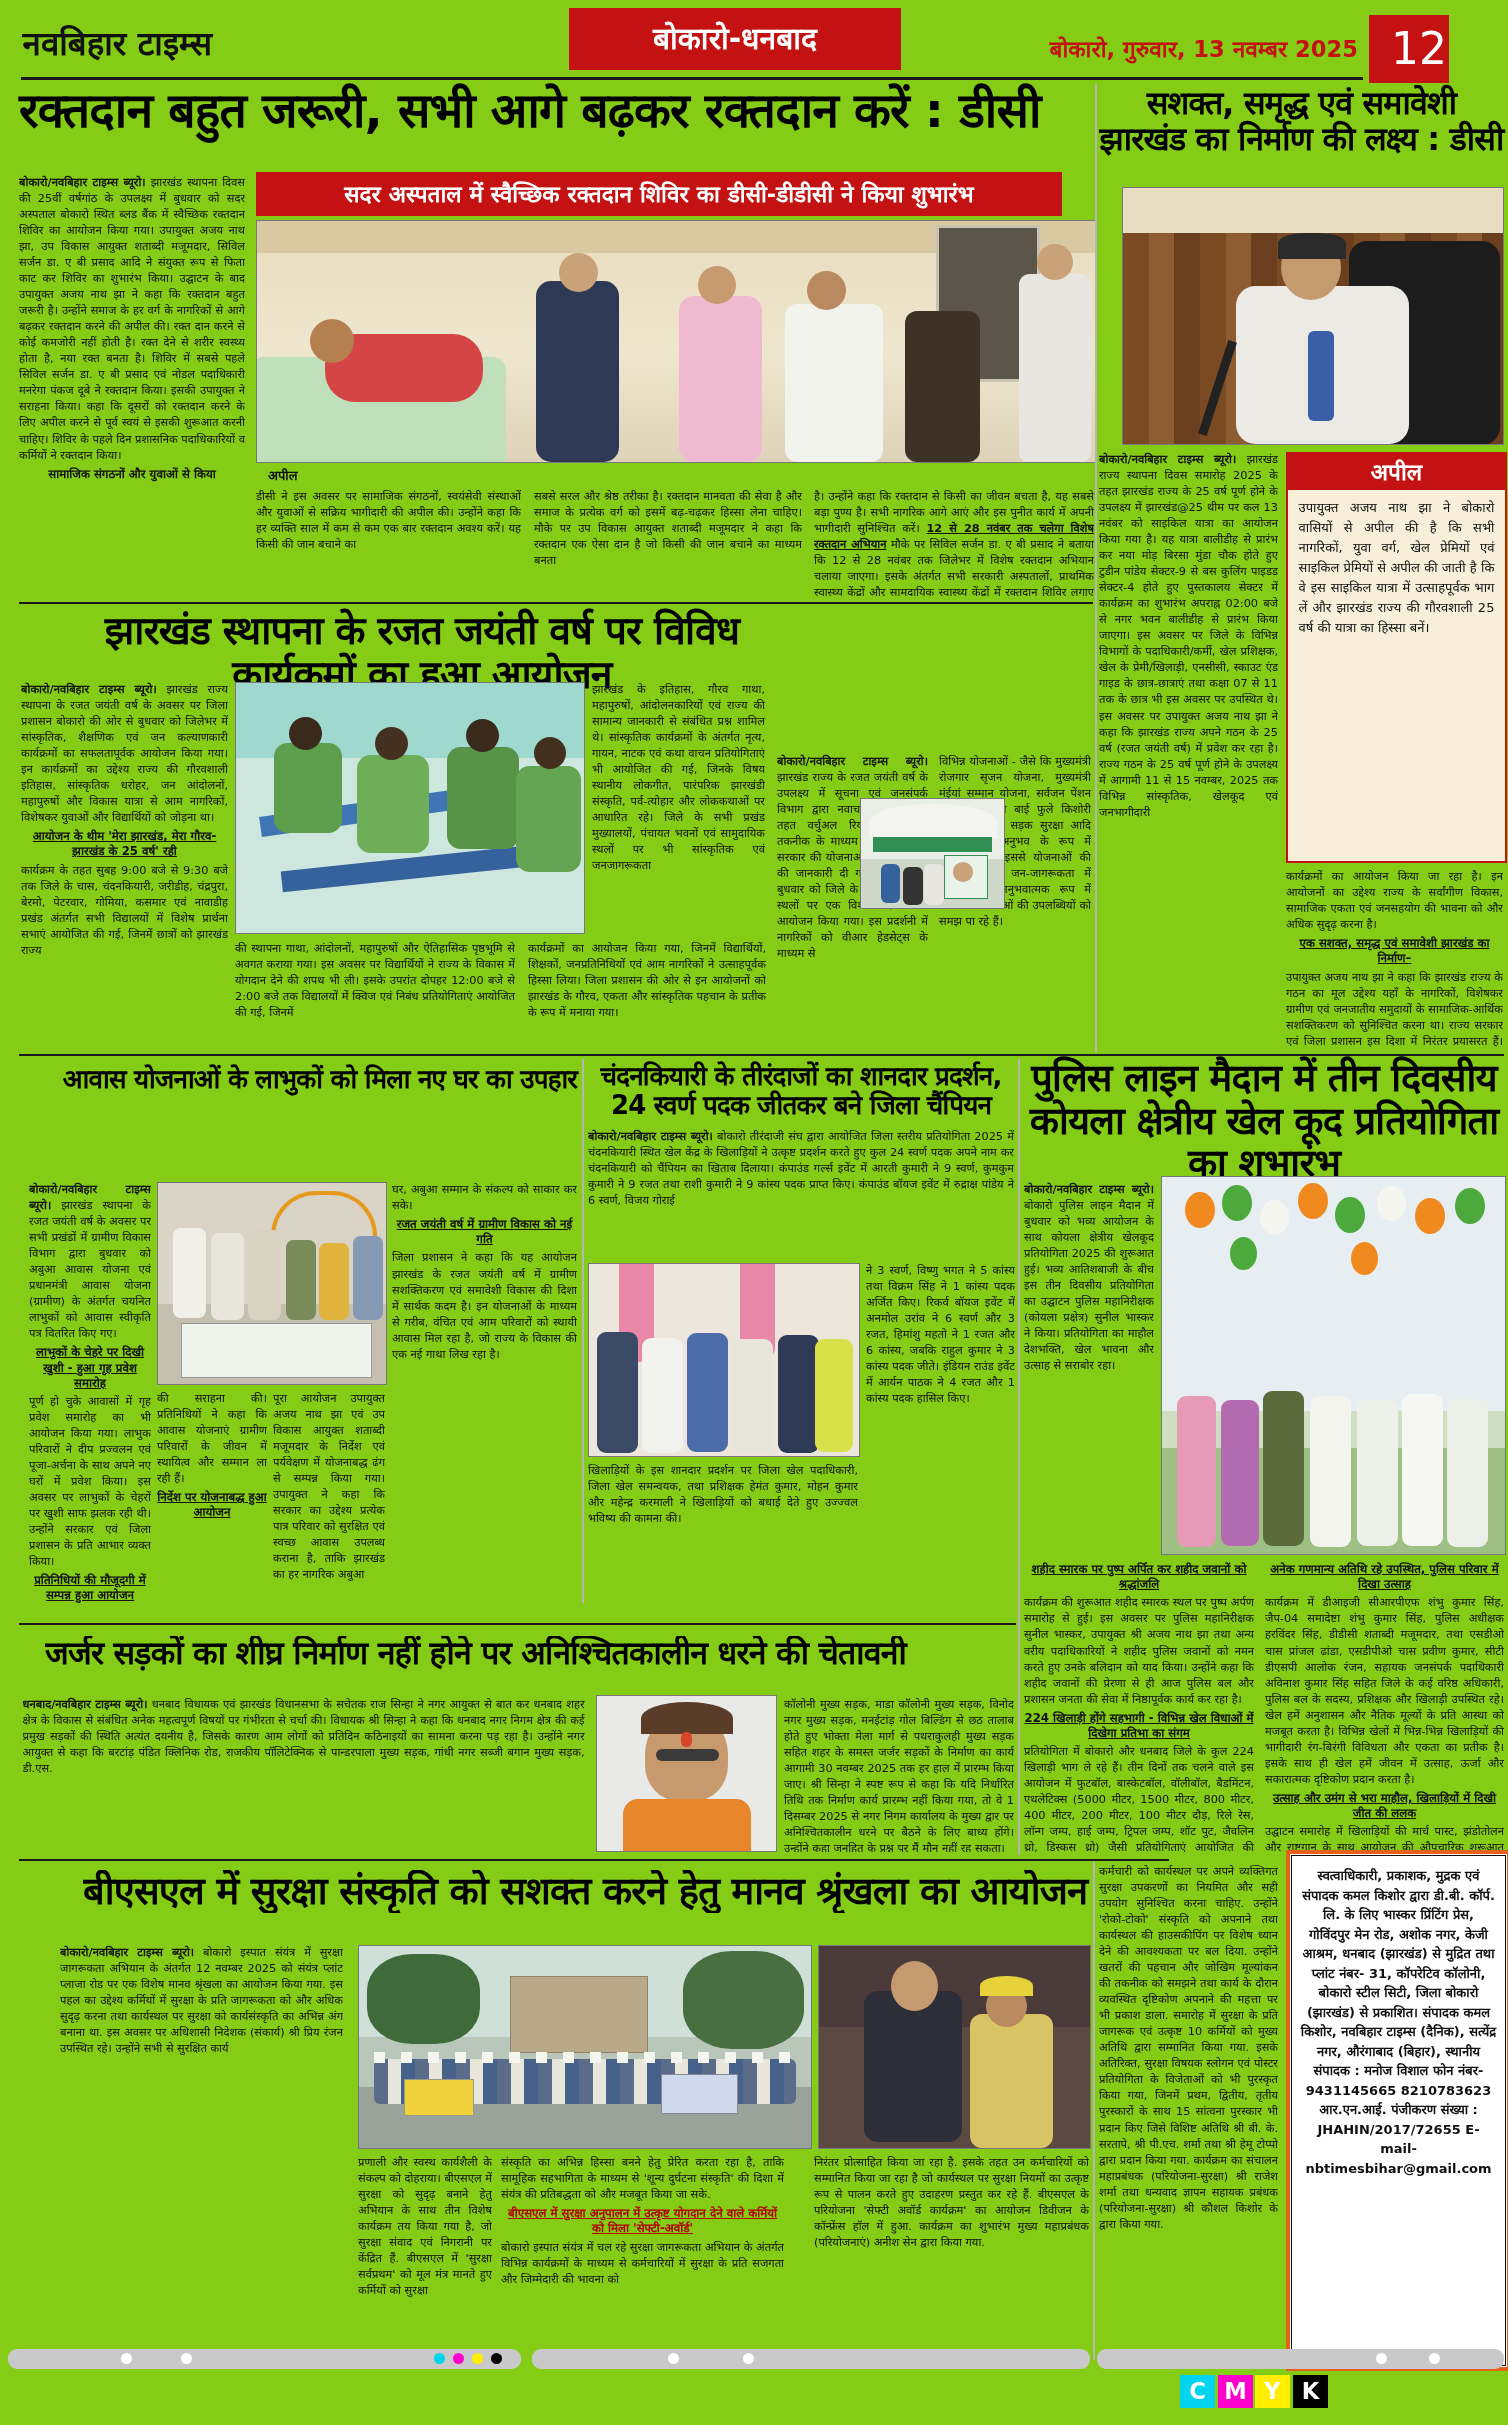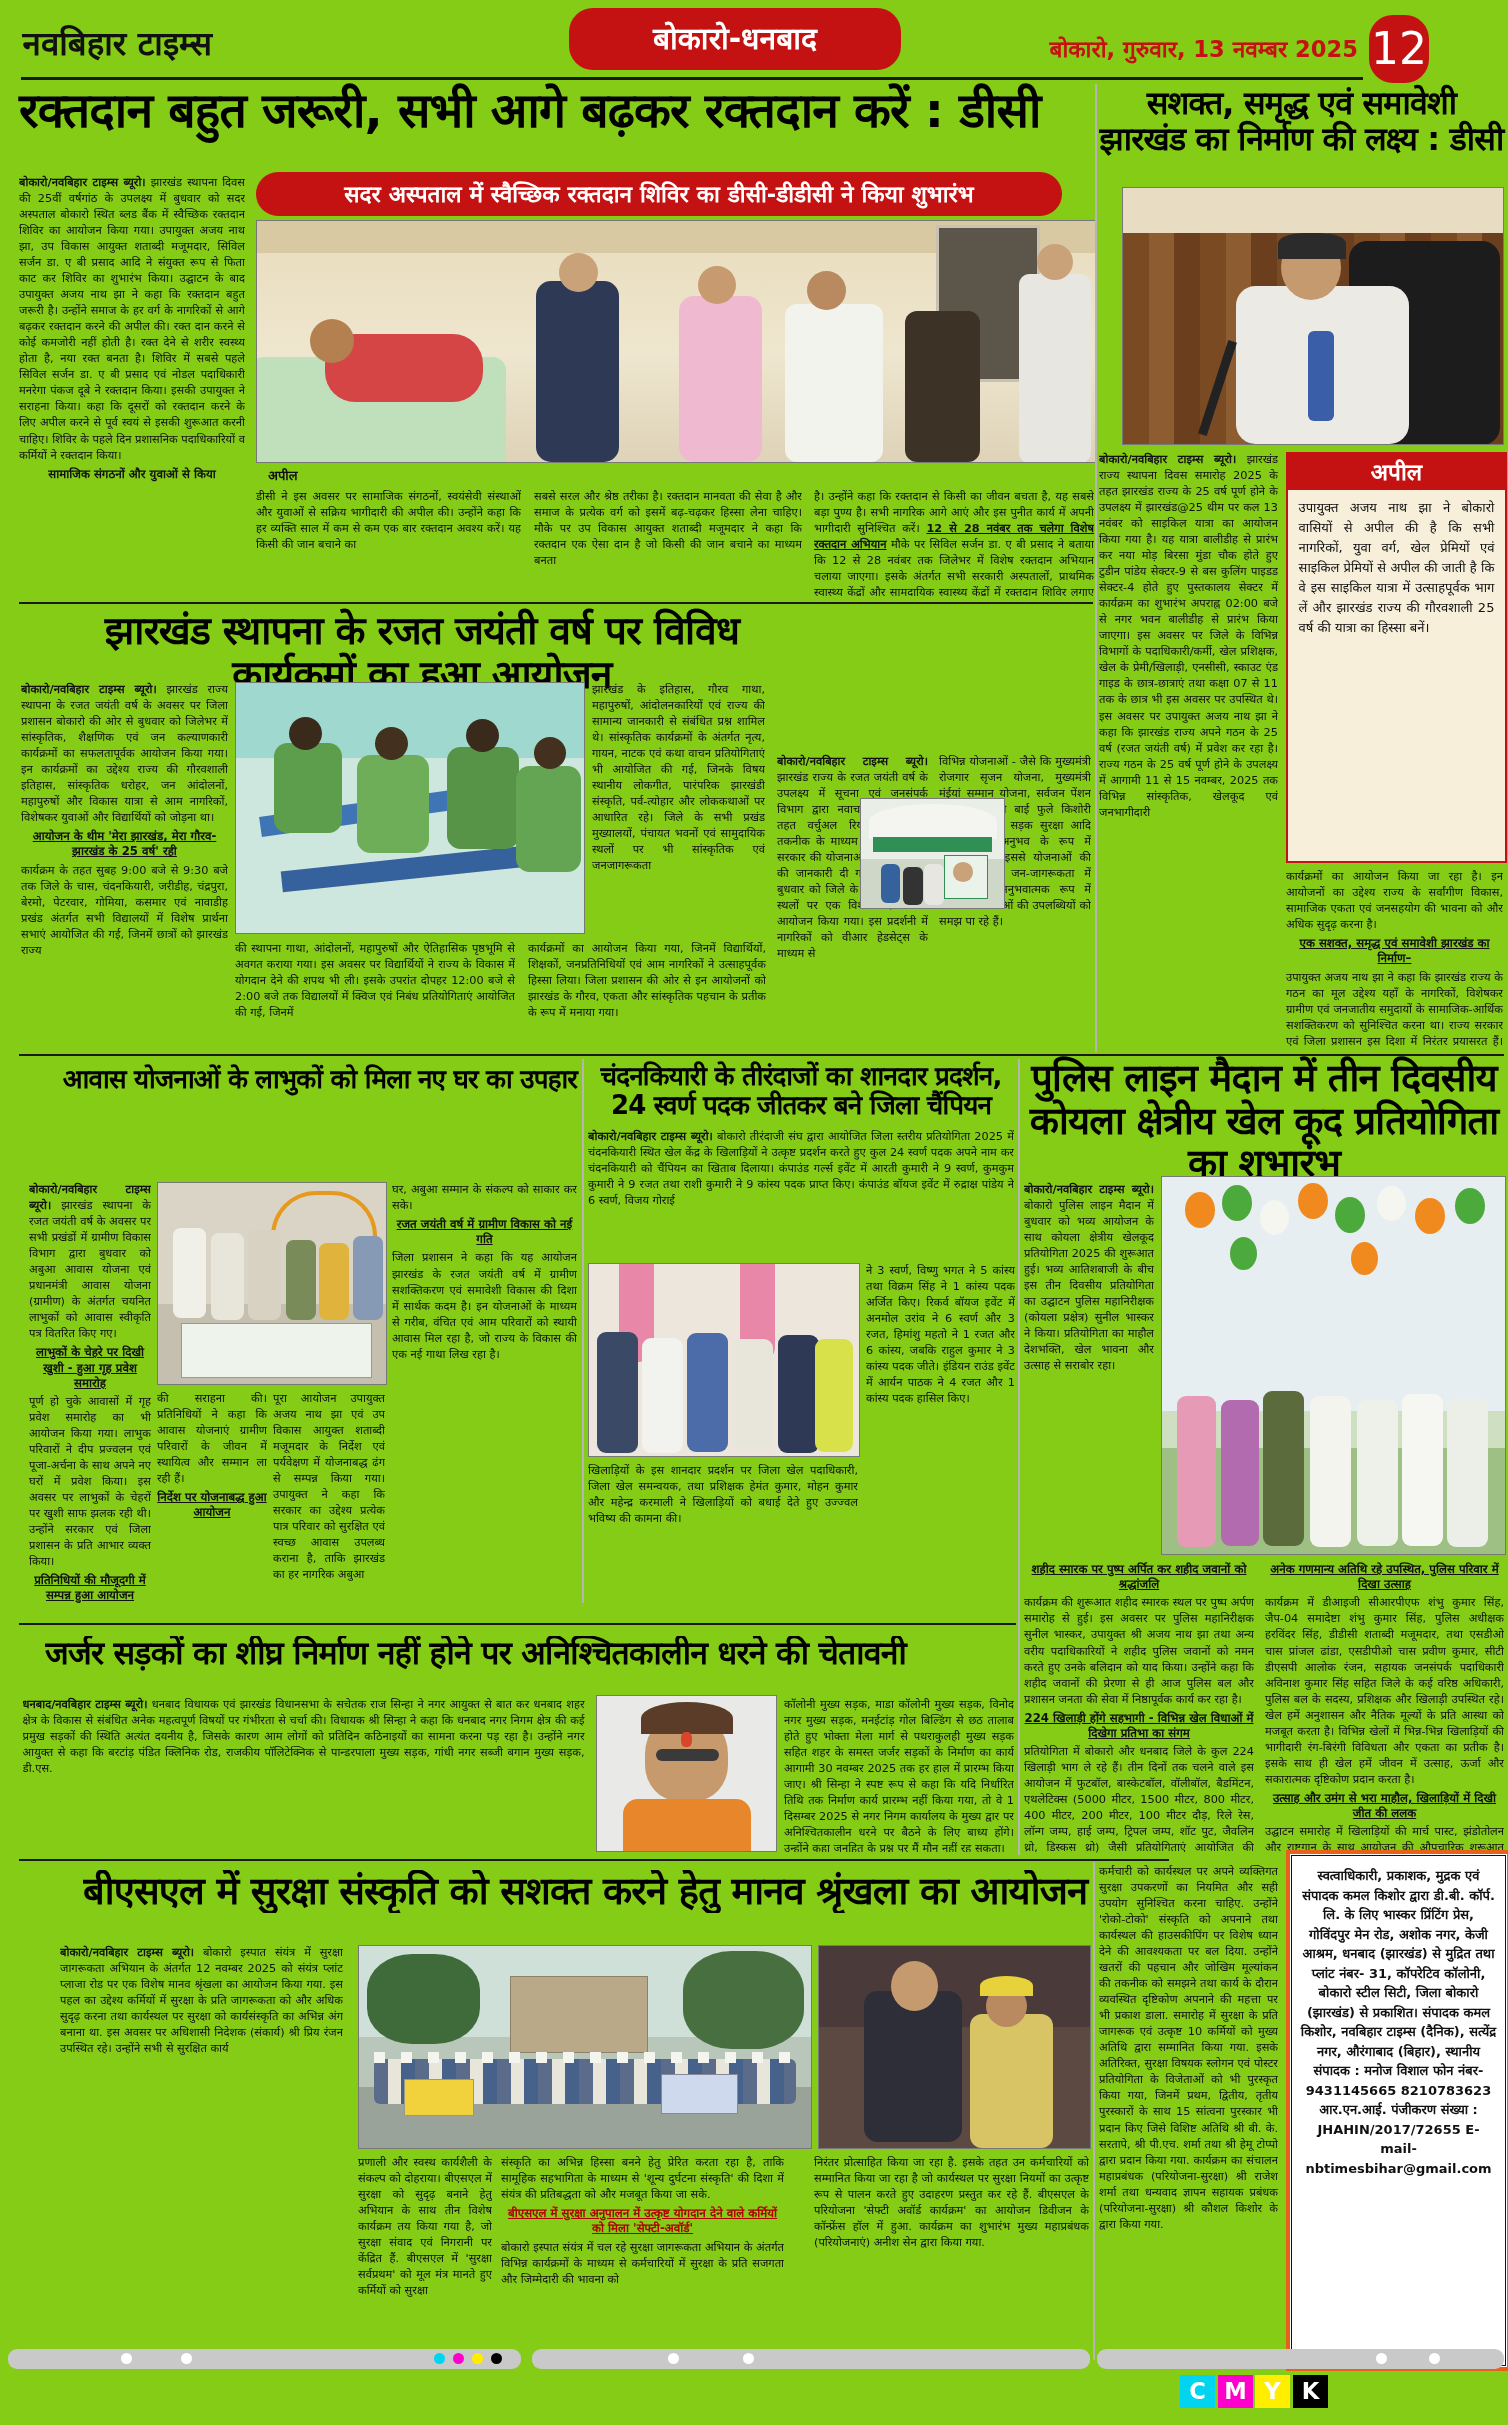--- a/index.html
+++ b/index.html
@@ -1,20 +1,20 @@
 <!DOCTYPE html>
 <html style="font-size:12px"><head>
 <meta charset="utf-8">
 <style>
   html,body{margin:0;padding:0;background:#e9e9e9;}
   .page{position:relative;width:1508px;height:2426px;background:#84cc16;margin:0 auto;
         font-family:"DejaVu Sans",sans-serif;color:#111;overflow:hidden;}
   .abs{position:absolute;}
   .hl{font-weight:bold;color:#000;line-height:1.12;letter-spacing:-0.8px;}
-  .ctr{text-align:center;border-radius:24px;}
+  .ctr{text-align:center;}
   .bt{font-size:11.3px;line-height:1.42;text-align:justify;overflow:hidden;}
   .bt b{white-space:normal;}
   .sh{font-weight:bold;text-align:center;font-size:11.7px;line-height:1.3;margin:3px 0;}
   .shu{text-decoration:underline;}
   .shr{color:#b00000;}
   .rule{background:#1a1a1a;}
   .grule{background:#b5b5b5;}
   .photo{border:0.8px solid #777;overflow:hidden;}
   .redbox{background:#c41111;color:#fff;font-weight:bold;}
   .cap{font-weight:bold;font-size:13px;}
@@ -30,21 +30,21 @@
         text-align:center;line-height:33px;font-family:"DejaVu Sans",sans-serif;}
 </style>
 </head>
 <body>
 
 <div class="page">
 
   <div class="abs" style="left:22.6px;top:19.6px;font-size:33px;font-weight:bold;">नवबिहार टाइम्स</div>
   <div class="abs redbox ctr" style="left:569px;top:7.5px;width:332px;height:62px;font-size:30px;line-height:62px;">बोकारो-धनबाद</div>
   <div class="abs" style="left:943px;top:33px;width:415px;text-align:right;color:#c41111;font-size:22.6px;font-weight:bold;">बोकारो, गुरुवार, 13 नवम्बर 2025</div>
-  <div class="abs redbox ctr" style="left:1369px;top:15px;width:60px;height:68px;font-size:44px;line-height:68px;font-weight:normal;">12</div>
+  <div class="abs redbox ctr" style="left:1369px;top:15px;width:60px;height:68px;font-size:44px;line-height:68px;font-weight:normal;padding-left:20px;">12</div>
   <div class="abs rule" style="left:21px;top:77px;width:1342px;height:3px;"></div>
 
   <div class="abs hl" style="left:19px;top:84px;width:1074px;font-size:48px;">रक्तदान बहुत जरूरी, सभी आगे बढ़कर रक्तदान करें : डीसी</div>
 
   <div class="abs bt" style="left:19px;top:175px;width:226px;height:419px;">
     <b>बोकारो/नवबिहार टाइम्स ब्यूरो।</b>
     <span>झारखंड स्थापना दिवस की 25वीं वर्षगांठ के उपलक्ष्य में बुधवार को सदर अस्पताल बोकारो स्थित ब्लड बैंक में स्वैच्छिक रक्तदान शिविर का आयोजन किया गया। उपायुक्त अजय नाथ झा, उप विकास आयुक्त शताब्दी मजूमदार, सिविल सर्जन डा. ए बी प्रसाद आदि ने संयुक्त रूप से फिता काट कर शिविर का शुभारंभ किया। उद्घाटन के बाद उपायुक्त अजय नाथ झा ने कहा कि रक्तदान बहुत जरूरी है। उन्होंने समाज के हर वर्ग के नागरिकों से आगे बढ़कर रक्तदान करने की अपील की। रक्त दान करने से कोई कमजोरी नहीं होती है। रक्त देने से शरीर स्वस्थ्य होता है, नया रक्त बनता है। शिविर में सबसे पहले सिविल सर्जन डा. ए बी प्रसाद एवं नोडल पदाधिकारी मनरेगा पंकज दूबे ने रक्तदान किया। इसकी उपायुक्त ने सराहना किया। कहा कि दूसरों को रक्तदान करने के लिए अपील करने से पूर्व स्वयं से इसकी शुरूआत करनी चाहिए। शिविर के पहले दिन प्रशासनिक पदाधिकारियों व कर्मियों ने रक्तदान किया।</span>
     <div class="sh">सामाजिक संगठनों और युवाओं से किया</div>
   </div>
 

